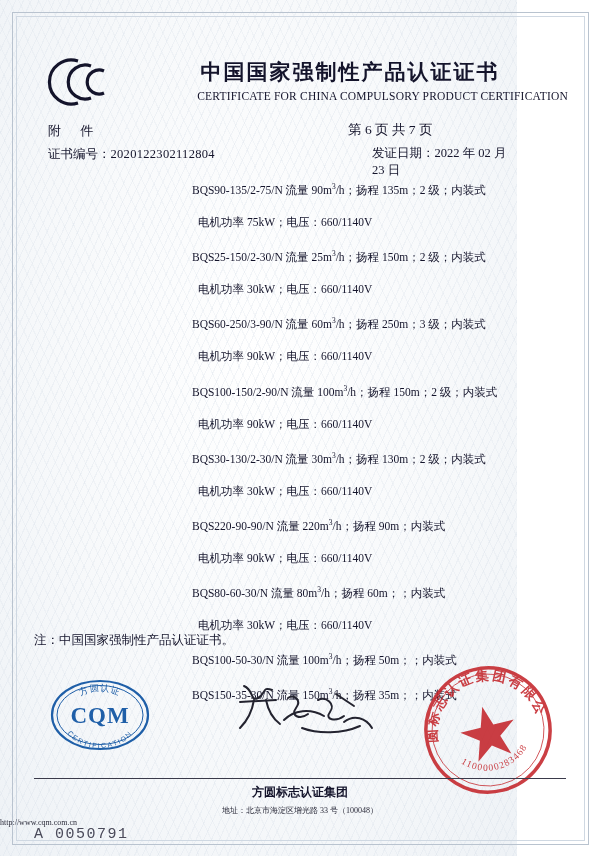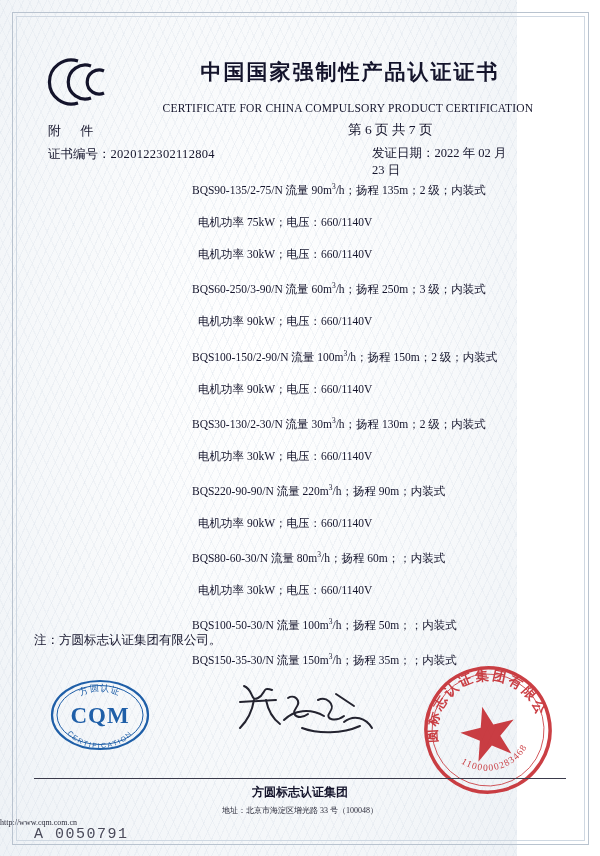--- a/index.html
+++ b/index.html
@@ -52,26 +52,25 @@
     font-size: 21px;
     font-weight: bold;
     letter-spacing: 2px;
     color: #14142b;
     font-family: "DejaVu Serif", serif;
   }
   .title-en {
     position: absolute;
     left: 128px; top: 90px;
     width: 440px;
-    text-align: center;
+    text-align: right;
     font-size: 11.5px;
     letter-spacing: 0.2px;
     color: #14142b;
     font-family: "Liberation Serif", serif;
-    margin-top: 12px;
   }
 
   
   .attachment-label {
     position: absolute;
     left: 48px; top: 122px;
     font-size: 13px;
     letter-spacing: 8px;
     color: #14142b;
   }
@@ -220,36 +219,37 @@
     <span>证书编号：</span><span class="val">2020122302112804</span>
   </div>
 
   <div class="issue-date">
     <span>发证日期：</span><span>2022 年 02 月 23 日</span>
   </div>
 
   <div class="models" id="model-list">
       <div class="model-row">BQS90-135/2-75/N  流量 90m<sup>3</sup>/h；扬程 135m；2 级；内装式</div>
       <div class="model-row power-row">电机功率 75kW；电压：660/1140V</div>
+      <div class="model-row">BQS25-150/2-30/N  流量 25m<sup>3</sup>/h；扬程 150m；2 级；内装式</div>
       <div class="model-row power-row">电机功率 30kW；电压：660/1140V</div>
       <div class="model-row">BQS60-250/3-90/N  流量 60m<sup>3</sup>/h；扬程 250m；3 级；内装式</div>
       <div class="model-row power-row">电机功率 90kW；电压：660/1140V</div>
       <div class="model-row">BQS100-150/2-90/N   流量 100m<sup>3</sup>/h；扬程 150m；2 级；内装式</div>
       <div class="model-row power-row">电机功率 90kW；电压：660/1140V</div>
       <div class="model-row">BQS30-130/2-30/N  流量 30m<sup>3</sup>/h；扬程 130m；2 级；内装式</div>
       <div class="model-row power-row">电机功率 30kW；电压：660/1140V</div>
       <div class="model-row">BQS220-90-90/N  流量 220m<sup>3</sup>/h；扬程 90m；内装式</div>
       <div class="model-row power-row">电机功率 90kW；电压：660/1140V</div>
       <div class="model-row">BQS80-60-30/N   流量 80m<sup>3</sup>/h；扬程 60m；；内装式</div>
       <div class="model-row power-row">电机功率 30kW；电压：660/1140V</div>
       <div class="model-row">BQS100-50-30/N  流量 100m<sup>3</sup>/h；扬程 50m；；内装式</div>
       <div class="model-row">BQS150-35-30/N  流量 150m<sup>3</sup>/h；扬程 35m；；内装式</div>
     </div>
 
-  <div class="note">注：方圆标志认证集团有限公司。</div>
+  <div class="note">注：中国国家强制性产品认证证书。</div>
 
   <div class="cqm-seal">
     <svg width="104" height="78" viewBox="0 0 104 78">
       <ellipse cx="52" cy="39" rx="48" ry="34" fill="none" stroke="#1f5fa8" stroke-width="2.2"></ellipse>
       <ellipse cx="52" cy="39" rx="43" ry="29.5" fill="none" stroke="#1f5fa8" stroke-width="1"></ellipse>
       <path id="cqmTop" d="M20 39 A32 24 0 0 1 84 39" fill="none" stroke="none"></path>
       <text font-family="DejaVu Serif, serif" font-size="9" fill="#1f5fa8" letter-spacing="1">
         <textPath href="#cqmTop" startOffset="50%" text-anchor="middle">方圆认证</textPath>
       </text>
       <text x="52" y="47" text-anchor="middle" font-family="Liberation Serif, serif" font-size="23" font-weight="bold" fill="#1f5fa8" letter-spacing="1">CQM</text>

